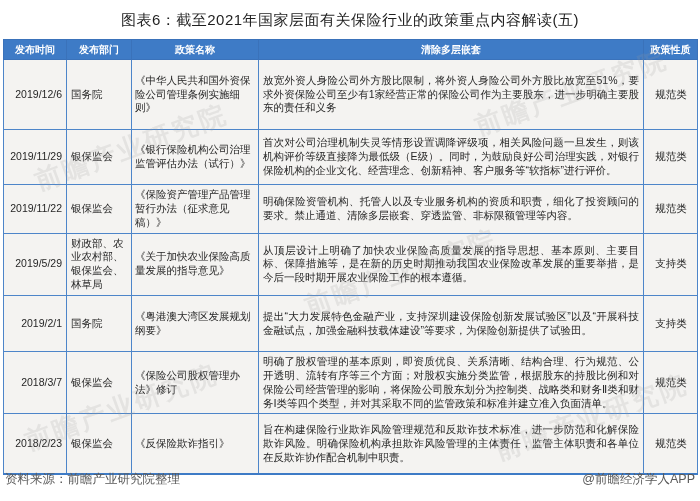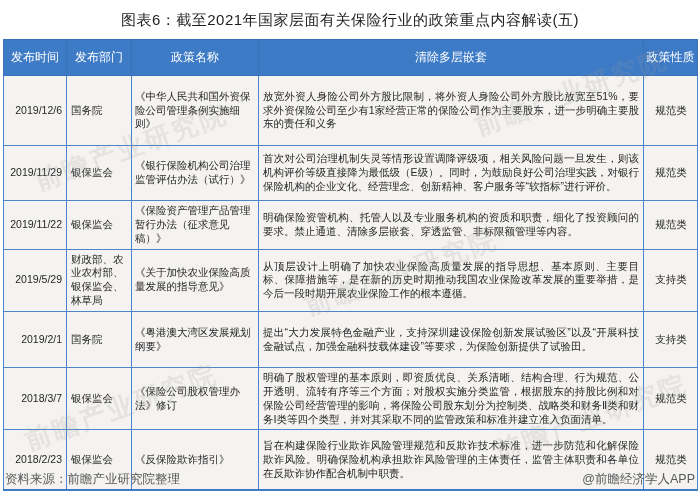--- a/index.html
+++ b/index.html
@@ -26,23 +26,23 @@
     border-bottom: 2px solid #3e7bc6;
   }
   col.c-date   { width: 63px; }
   col.c-dept   { width: 65px; }
   col.c-policy { width: 127px; }
   col.c-content{ width: 385px; }
   col.c-nature { width: 54px; }
   .policy-table th {
     background: #3e7bc6;
     color: #ffffff;
-    font-size: 12px;
-    font-weight: normal;
-    height: 36px;
+    font-size: 10px;
+    font-weight: bold;
+    height: 20px;
     text-align: center;
     border: 1px solid #3a72ba;
     padding: 2px;
   }
   .policy-table td {
     background: #f4f3f1;
     border: 1px solid #4d85c9;
     font-size: 10.5px;
     line-height: 1.32;
     color: #262626;

